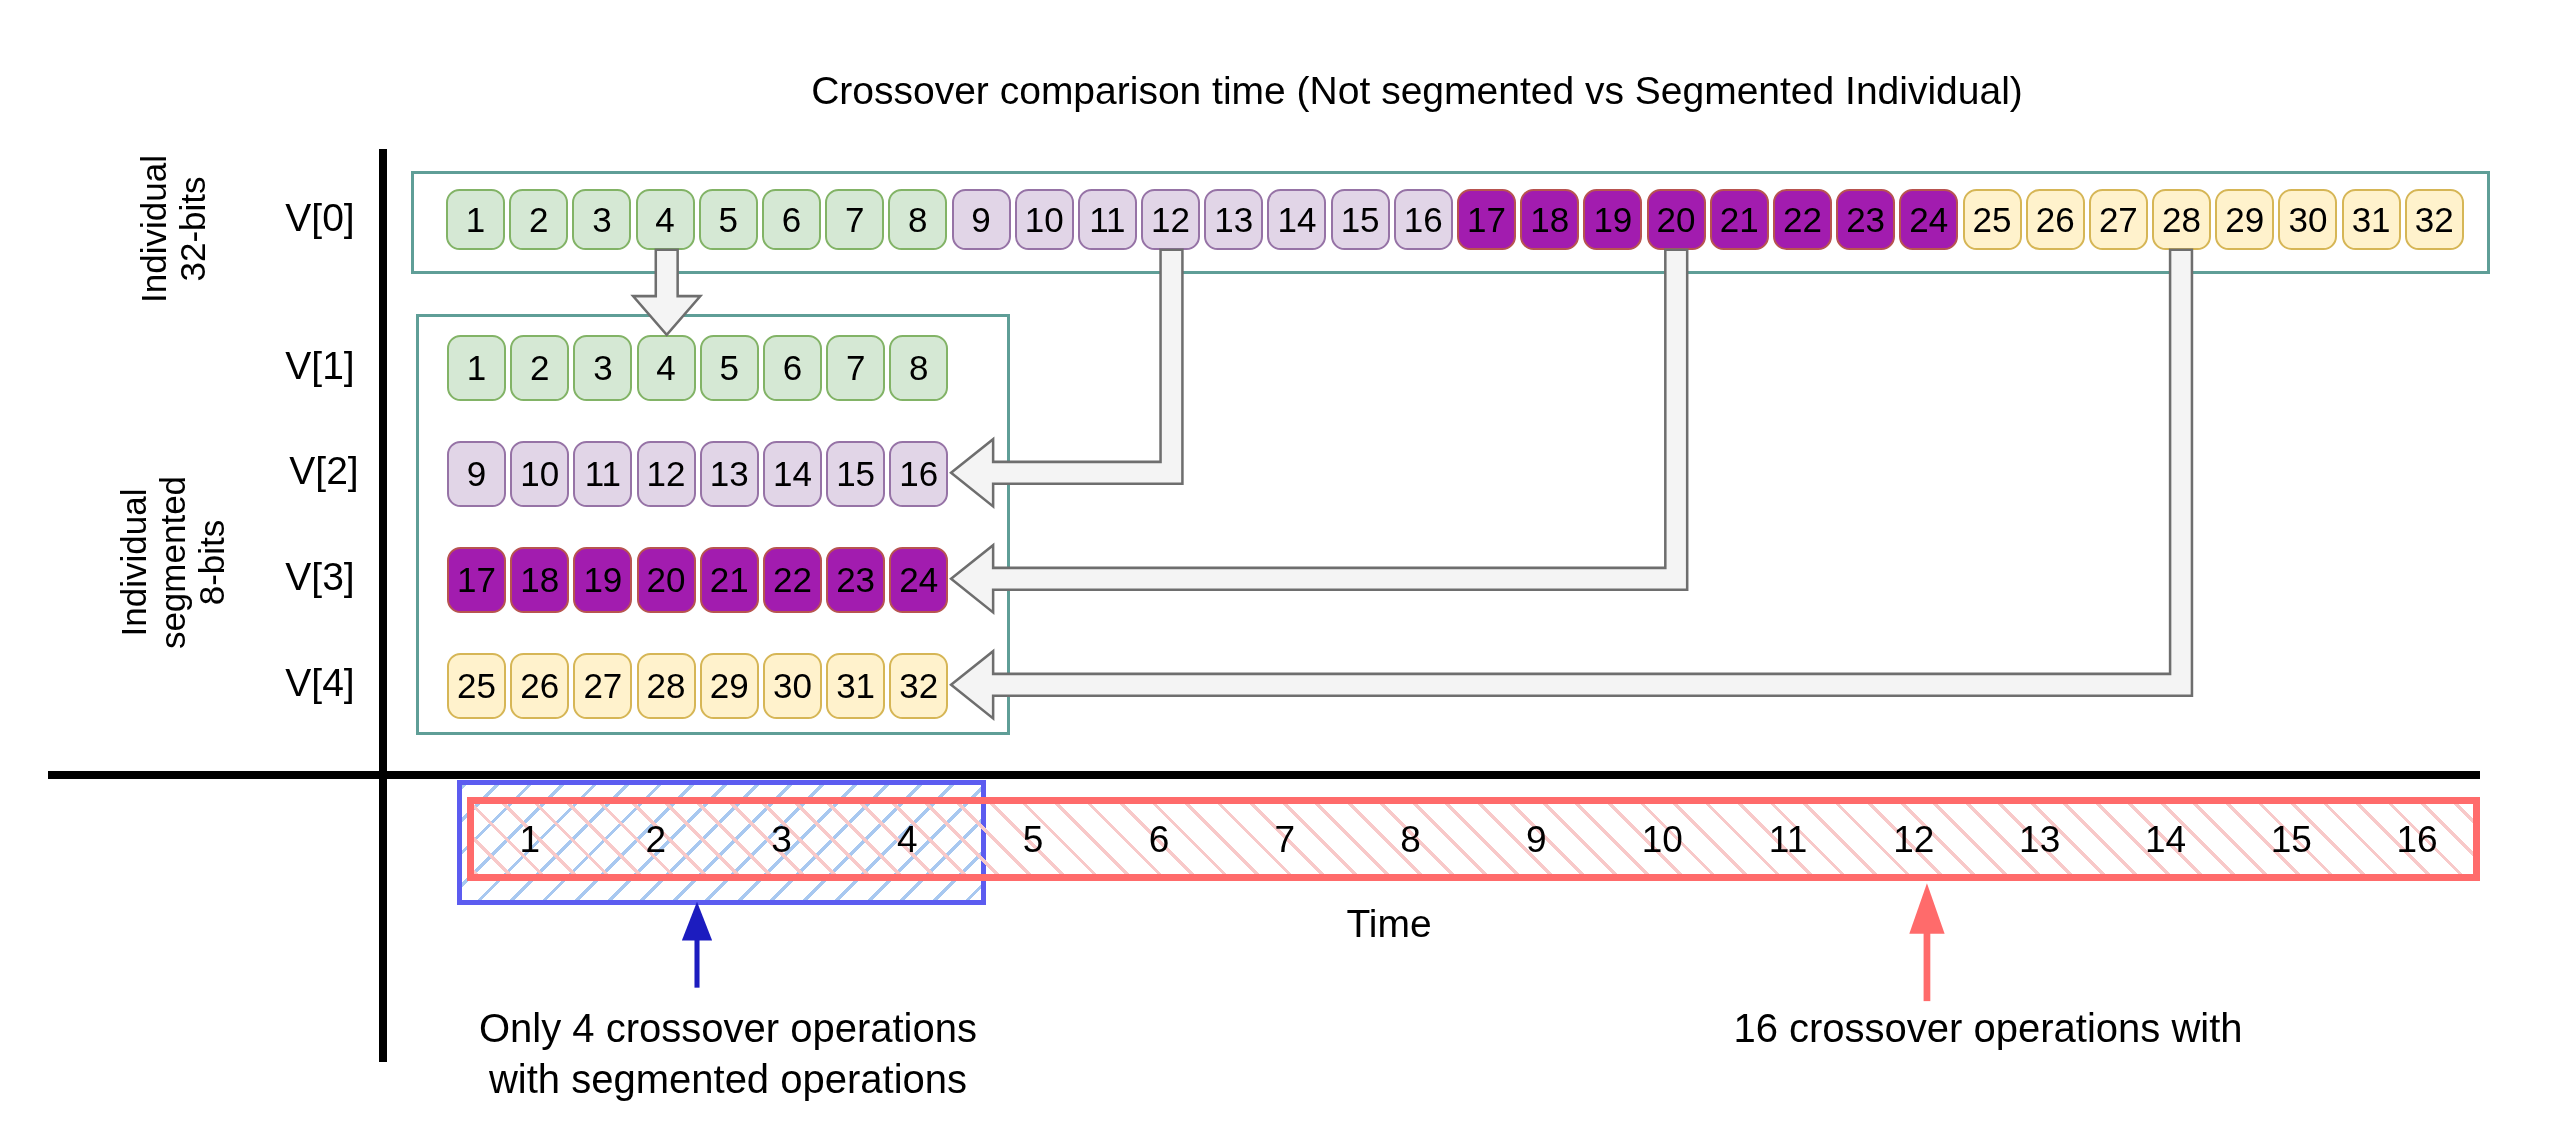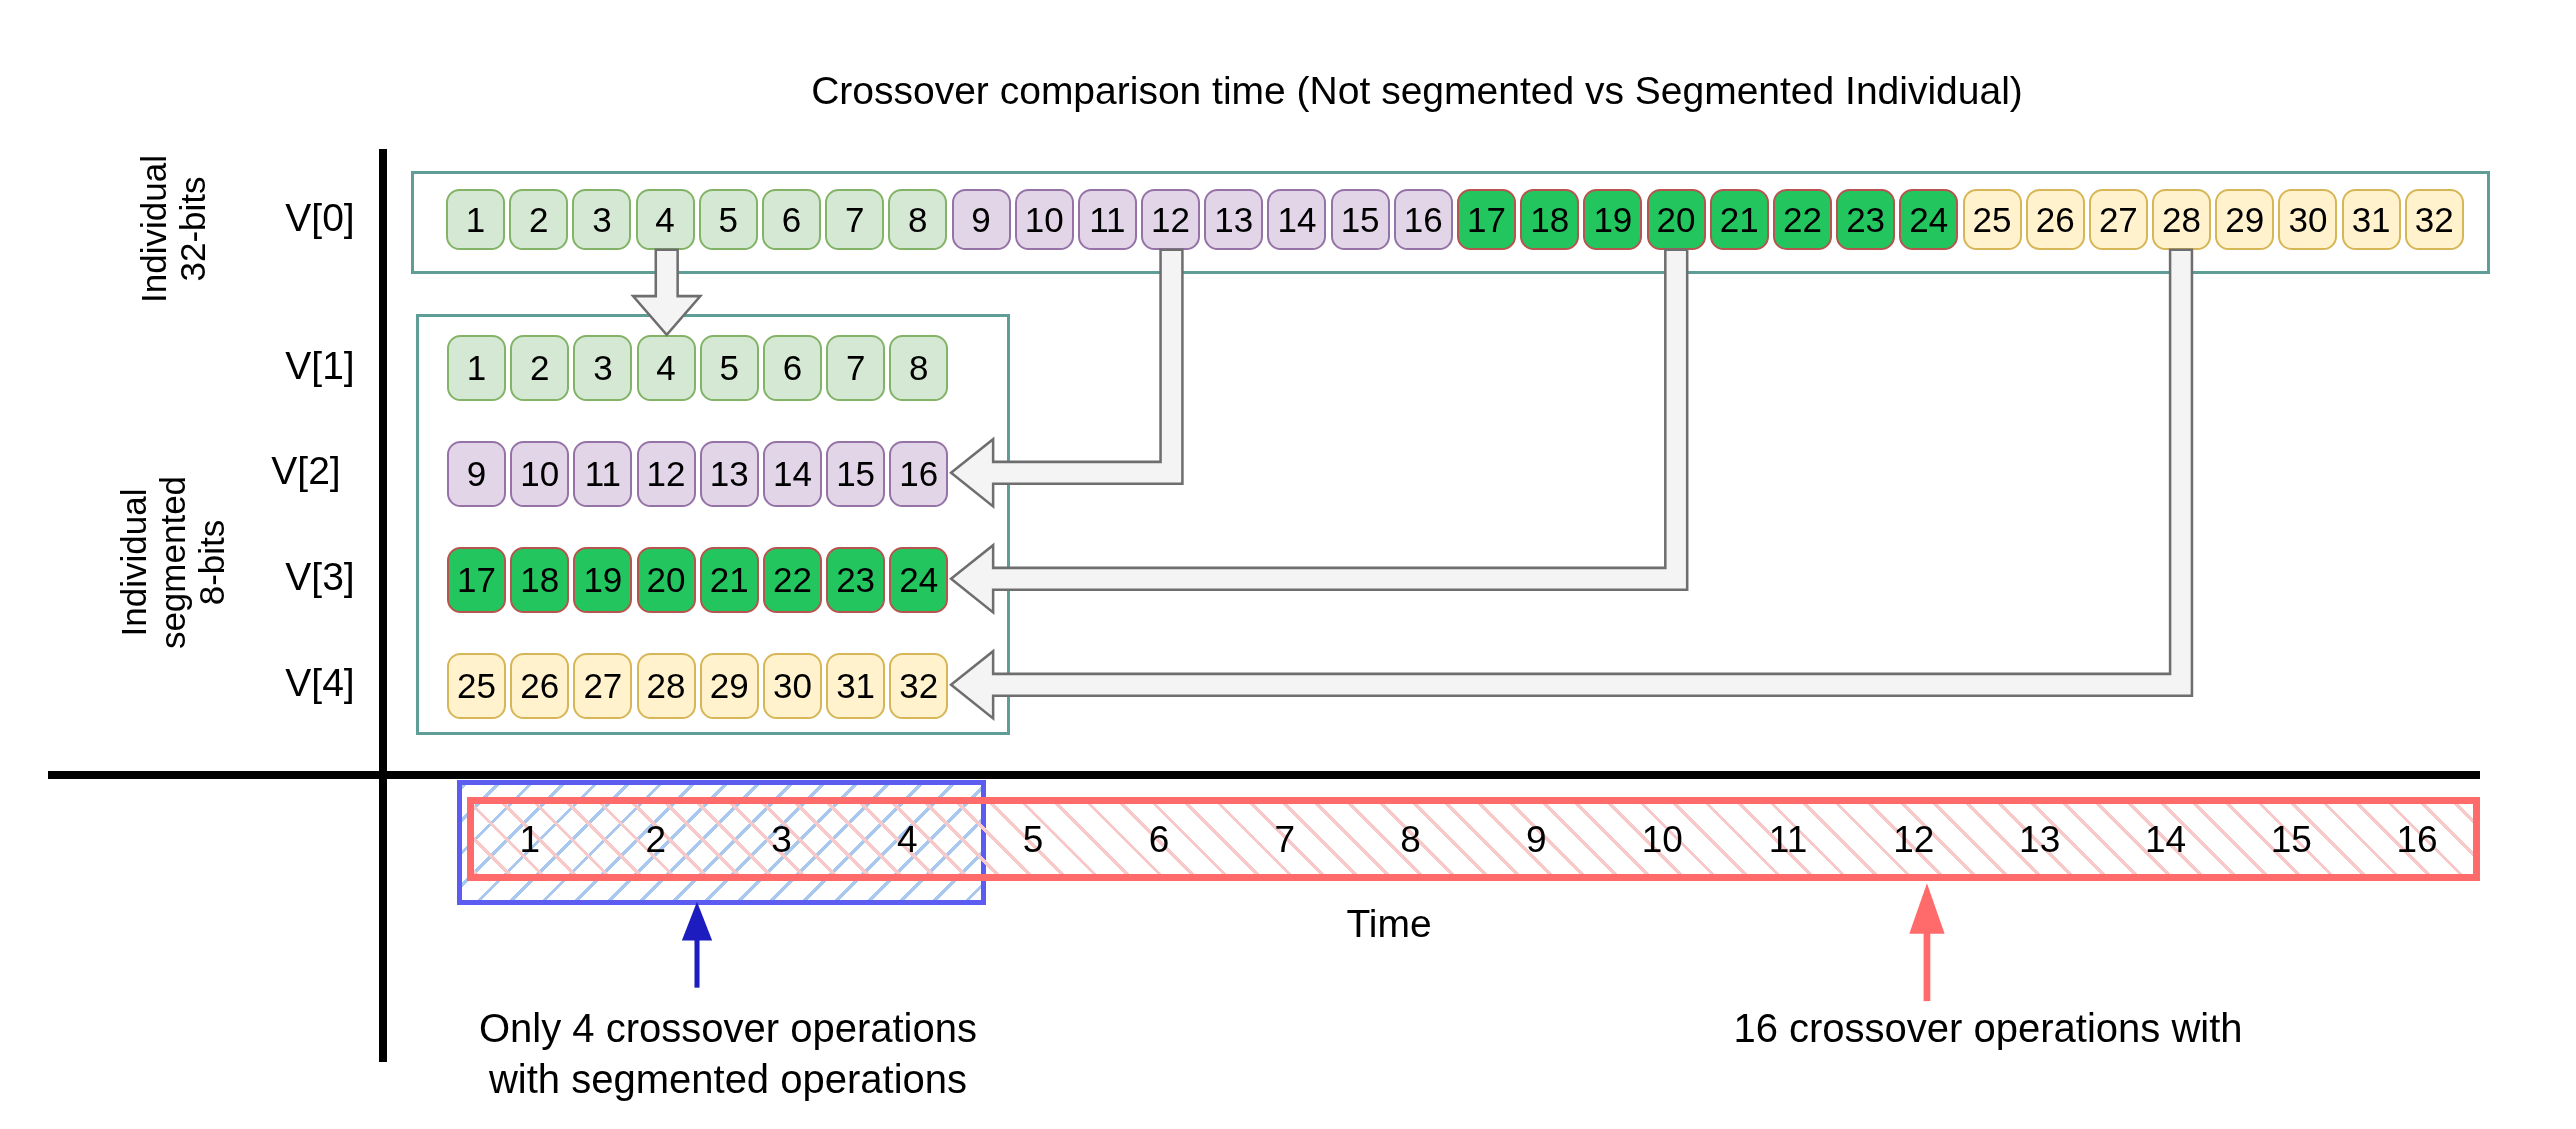--- a/index.html
+++ b/index.html
@@ -27,21 +27,21 @@
   
   .cell{
     width:59px;height:61px;border-radius:13.5px;border:2.5px solid #888;
     box-sizing:border-box;display:flex;align-items:center;justify-content:center;
     font-size:35px;flex:0 0 auto;background:#eee;
   }
   .segrow{display:flex;gap:4.2px;}
   .segrow .cell{height:66px;}
   .c-green{background:#d5e8d4;border-color:#82b366;}
   .c-purple{background:#e1d5e7;border-color:#9673a6;}
-  .c-red{background:#22c55e;border-color:#b85450;}
+  .c-red{background:#a21caf;border-color:#b85450;}
   .c-yellow{background:#fff2cc;border-color:#d6b656;}
   
   #connectors{left:0;top:0;}
   .conn{fill:#f4f4f4;stroke:#6e6e6e;stroke-width:3px;stroke-linejoin:miter;}
   
   #blue-box{left:457px;top:780px;width:529px;height:125px;border:5px solid #5c5cf0;box-sizing:border-box;
     background:repeating-linear-gradient(135deg,#a8c8f0 0px,#a8c8f0 3.4px,transparent 3.4px,transparent 23px);}
   #red-box{left:467px;top:797px;width:2013px;height:84px;border:7.6px solid #ff6b6b;box-sizing:border-box;
     background:repeating-linear-gradient(45deg,#f8c9c9 0px,#f8c9c9 3.4px,transparent 3.4px,transparent 23px);}
   #timeline-numbers{left:467px;top:805px;width:2013px;height:69px;display:flex;}
@@ -73,21 +73,21 @@
     <div>32-bits</div>
   </div>
   <div class="abs vlabel" id="glabel-bottom">
     <div>Individual</div>
     <div>segmented</div>
     <div>8-bits</div>
   </div>
 
   <div class="abs vname" style="left:257px;top:196px;">V[0]</div>
   <div class="abs vname" style="left:257px;top:344px;">V[1]</div>
-  <div class="abs vname" style="left:243px;top:449px;">V[2]</div>
+  <div class="abs vname" style="left:261px;top:449px;">V[2]</div>
   <div class="abs vname" style="left:257px;top:555px;">V[3]</div>
   <div class="abs vname" style="left:257px;top:661px;text-align:center;">V[4]</div>
 
   <div class="abs tealbox" id="v0-box">
       <div class="cell c-green">1</div>
       <div class="cell c-green">2</div>
       <div class="cell c-green">3</div>
       <div class="cell c-green">4</div>
       <div class="cell c-green">5</div>
       <div class="cell c-green">6</div>

